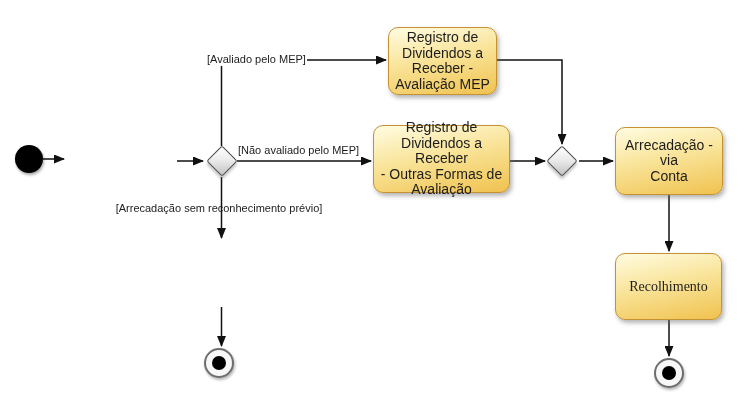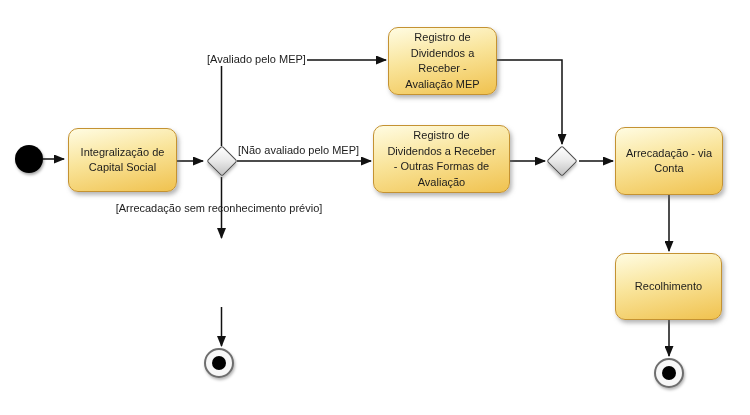--- a/index.html
+++ b/index.html
@@ -13,21 +13,21 @@
   }
   .edges { position: absolute; left: 0; top: 0; width: 750px; height: 415px; }
 
   .activity {
     position: absolute;
     box-sizing: border-box;
     display: flex;
     align-items: center;
     justify-content: center;
     text-align: center;
-    font-size: 11px;
+    font-size: 14px;
     line-height: 15.5px;
     color: #1c1c1c;
     white-space: pre-line;
     border: 1.5px solid #C49232;
     border-radius: 10px;
     background: linear-gradient(168deg, #FFFCE2 0%, #F9E49A 45%, #F0C24F 100%);
     box-shadow: 2px 3px 4px rgba(110,110,110,0.5);
   }
 
   .diamond {
@@ -102,24 +102,20 @@
       <path d="M510 161 H545" marker-end="url(#arr)"></path>
       <path d="M579 161 H613" marker-end="url(#arr)"></path>
       <path d="M669 195 V251" marker-end="url(#arr)"></path>
       <path d="M669 320 V356" marker-end="url(#arr)"></path>
       <path d="M221.5 307 V346" marker-end="url(#arr)"></path>
     </g>
   </svg>
 
   <div class="initial" style="left:15px; top:145px;"></div>
 
-  <div class="activity" style="left:68px; top:128px; width:109px; height:64px;">
-    <span>Integralização de
-Capital Social</span>
-  </div>
 
   <div class="diamond" style="left:210.5px; top:150px;"></div>
 
   <div class="activity" style="left:388px; top:27px; width:109px; height:68px;">
     <span>Registro de
 Dividendos a
 Receber -
 Avaliação MEP</span>
   </div>
 
@@ -131,21 +127,21 @@
   </div>
 
 
   <div class="diamond" style="left:551px; top:150px;"></div>
 
   <div class="activity" style="left:615px; top:127px; width:108px; height:68px;">
     <span>Arrecadação - via
 Conta</span>
   </div>
 
-  <div class="activity" style="left:615px; top:253px; width:107px; height:67px;">
+  <div class="activity" style="left:615px; top:253px; width:107px; height:67px;font-family:Liberation Serif, serif;">
     <span>Recolhimento</span>
   </div>
 
   <div class="final" style="left:204px; top:348px;">
     <div class="final-inner"></div>
   </div>
 
   <div class="final" style="left:654px; top:358px;">
     <div class="final-inner"></div>
   </div>

